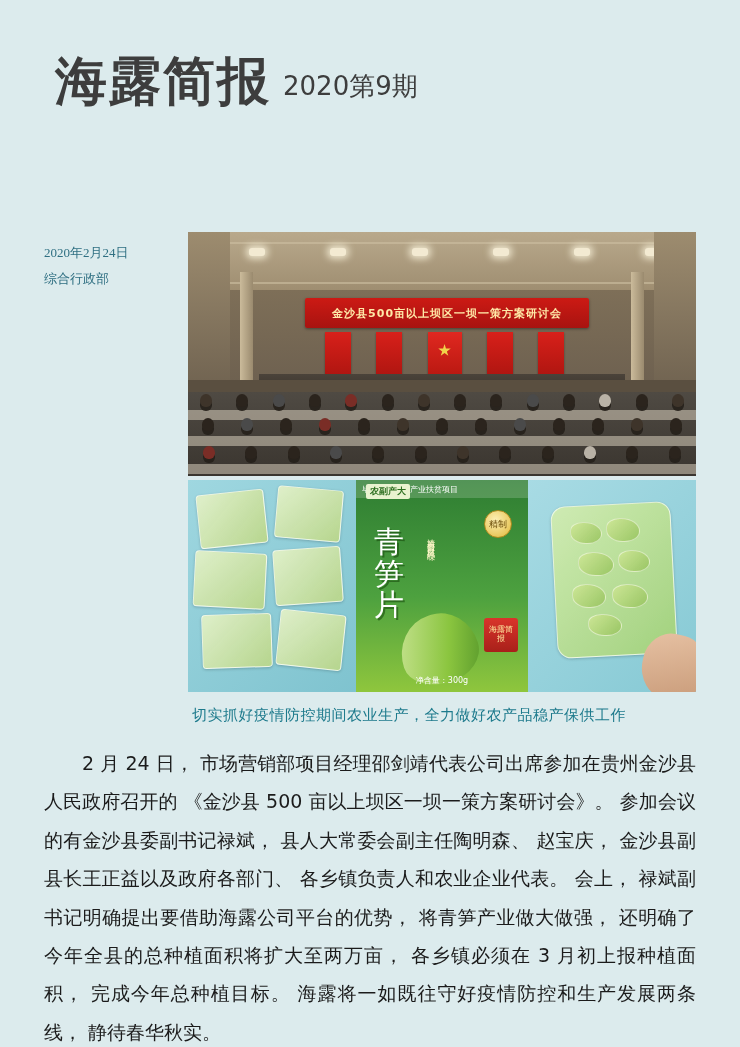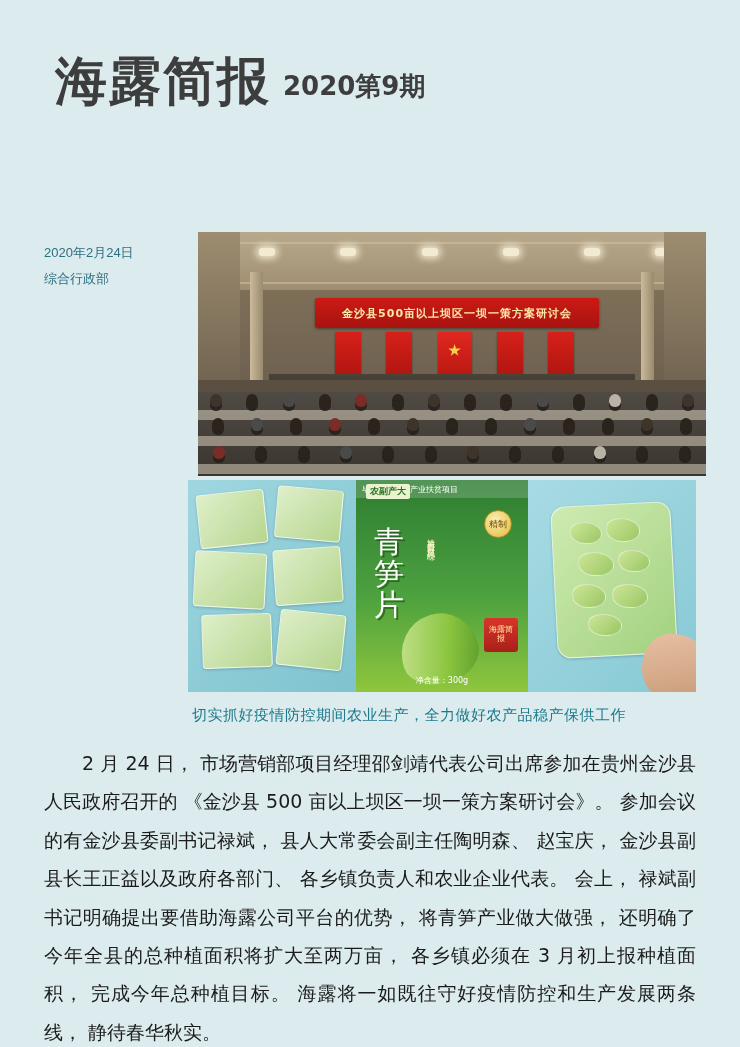--- a/index.html
+++ b/index.html
@@ -33,43 +33,44 @@
     font-family: "DejaVu Sans", sans-serif;
     font-size: 52px;
     font-weight: bold;
     letter-spacing: 2px;
     color: #3d3d3d;
     line-height: 1;
   }
   .masthead-issue {
     font-family: "DejaVu Sans", sans-serif;
     font-size: 26px;
-    font-weight: bold;
+    font-weight: normal;
     color: #3d3d3d;
     margin-left: 12px;
     padding-bottom: 3px;
     letter-spacing: 0px;
   }
   
   .meta {
     position: absolute;
     left: 44px;
     top: 240px;
     width: 135px;
     color: #2f6f82;
     font-size: 13px;
     line-height: 2.0;
   }
   .meta div {
     white-space: nowrap;
+    font-family: Liberation Serif, serif;
   }
   
   .photo-meeting {
     position: absolute;
-    left: 198px;
+    left: 188px;
     top: 232px;
     width: 508px;
     height: 244px;
     overflow: hidden;
     background: #6a5b4c;
   }
   .hall {
     position: absolute;
     inset: 0;
     background:

